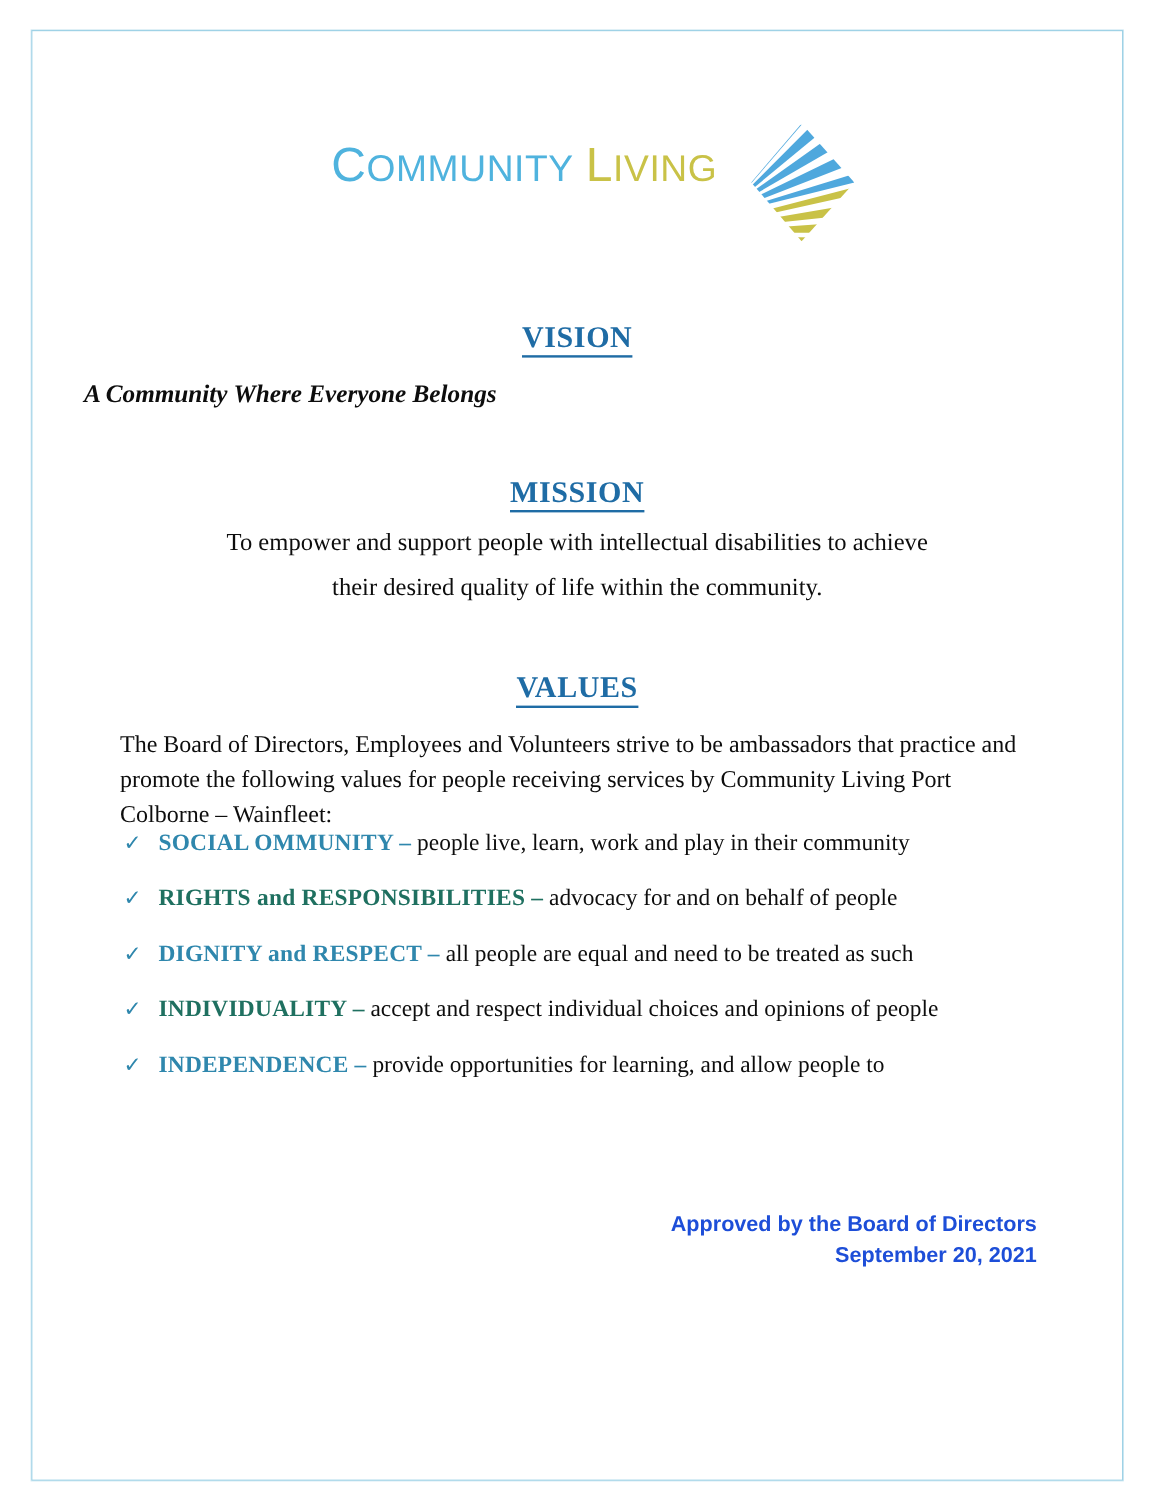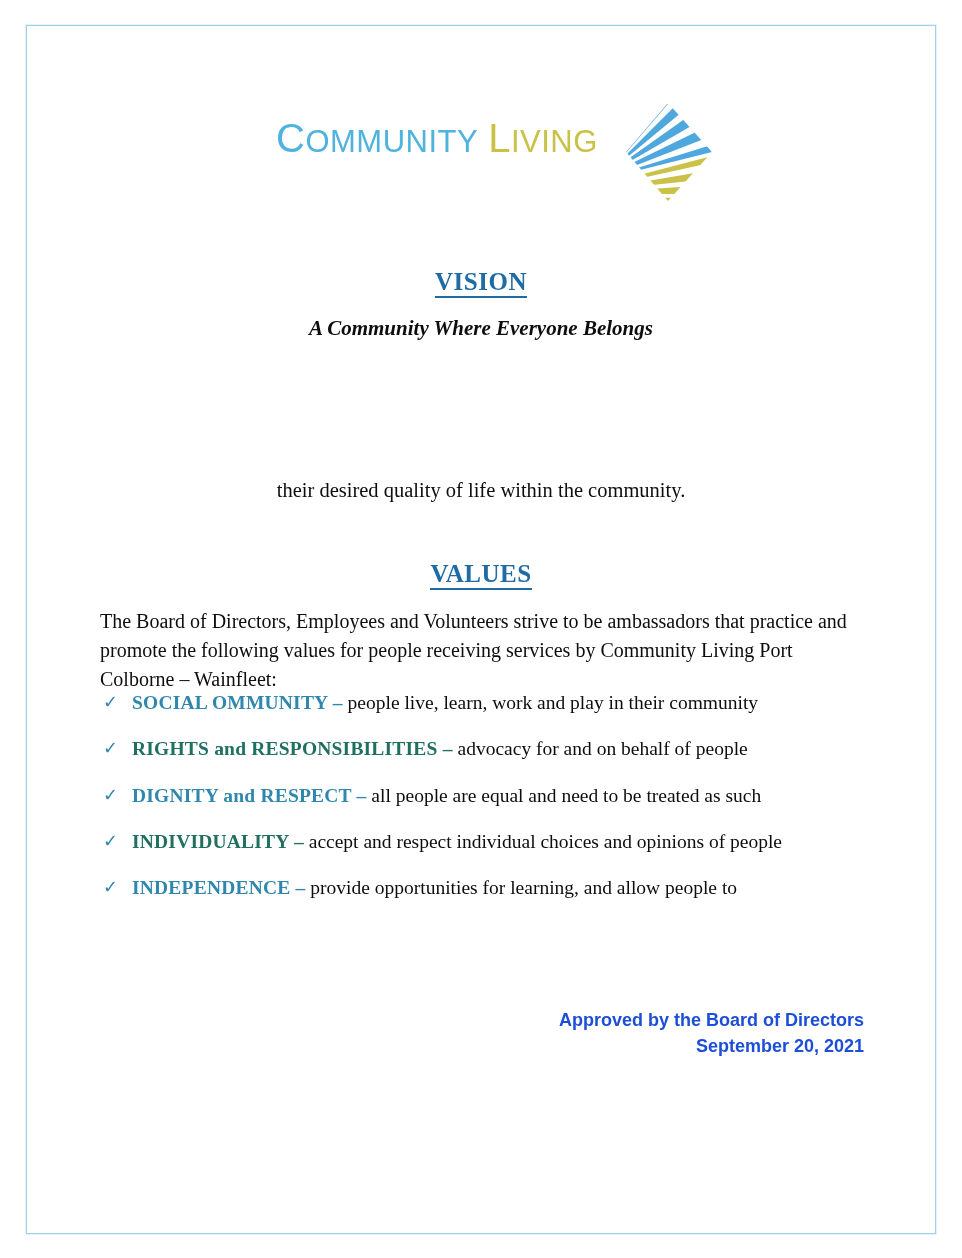--- a/index.html
+++ b/index.html
@@ -91,21 +91,21 @@
     font-weight: bold;
     font-size: 25px;
     letter-spacing: 0.5px;
   }
   .sec-heading span {
     border-bottom: 2px solid #1f6ca5;
     padding-bottom: 1px;
   }
 
   .vision-tagline {
-    text-align: center;
+    text-align: left;
     font-style: italic;
     font-weight: bold;
     font-size: 21px;
     color: #0d0d0d;
   }
 
   .mission-line {
     text-align: center;
     font-size: 20.5px;
     color: #0d0d0d;
@@ -198,21 +198,27 @@
   </div>
 
   <div class="content" style="position:absolute; left:0; top:268px;">
     <div class="sec-heading"><span>VISION</span></div>
   </div>
 
   <div class="content" style="position:absolute; left:0; top:316px;">
     <div class="vision-tagline">A Community Where Everyone Belongs</div>
   </div>
 
-
+  <div class="content" style="position:absolute; left:0; top:397px;">
+    <div class="sec-heading"><span>MISSION</span></div>
+  </div>
+
+  <div class="content" style="position:absolute; left:0; top:441px;">
+    <div class="mission-line">To empower and support people with intellectual disabilities to achieve</div>
+  </div>
   <div class="content" style="position:absolute; left:0; top:479px;">
     <div class="mission-line">their desired quality of life within the community.</div>
   </div>
 
   <div class="content" style="position:absolute; left:0; top:560px;">
     <div class="sec-heading"><span>VALUES</span></div>
   </div>
 
   <div class="content" style="position:absolute; left:0; top:607px; padding:0 96px 0 100px;">
     <div class="values-intro">The Board of Directors, Employees and Volunteers strive to be ambassadors that practice and promote the following values for people receiving services by Community Living Port Colborne – Wainfleet:</div>

